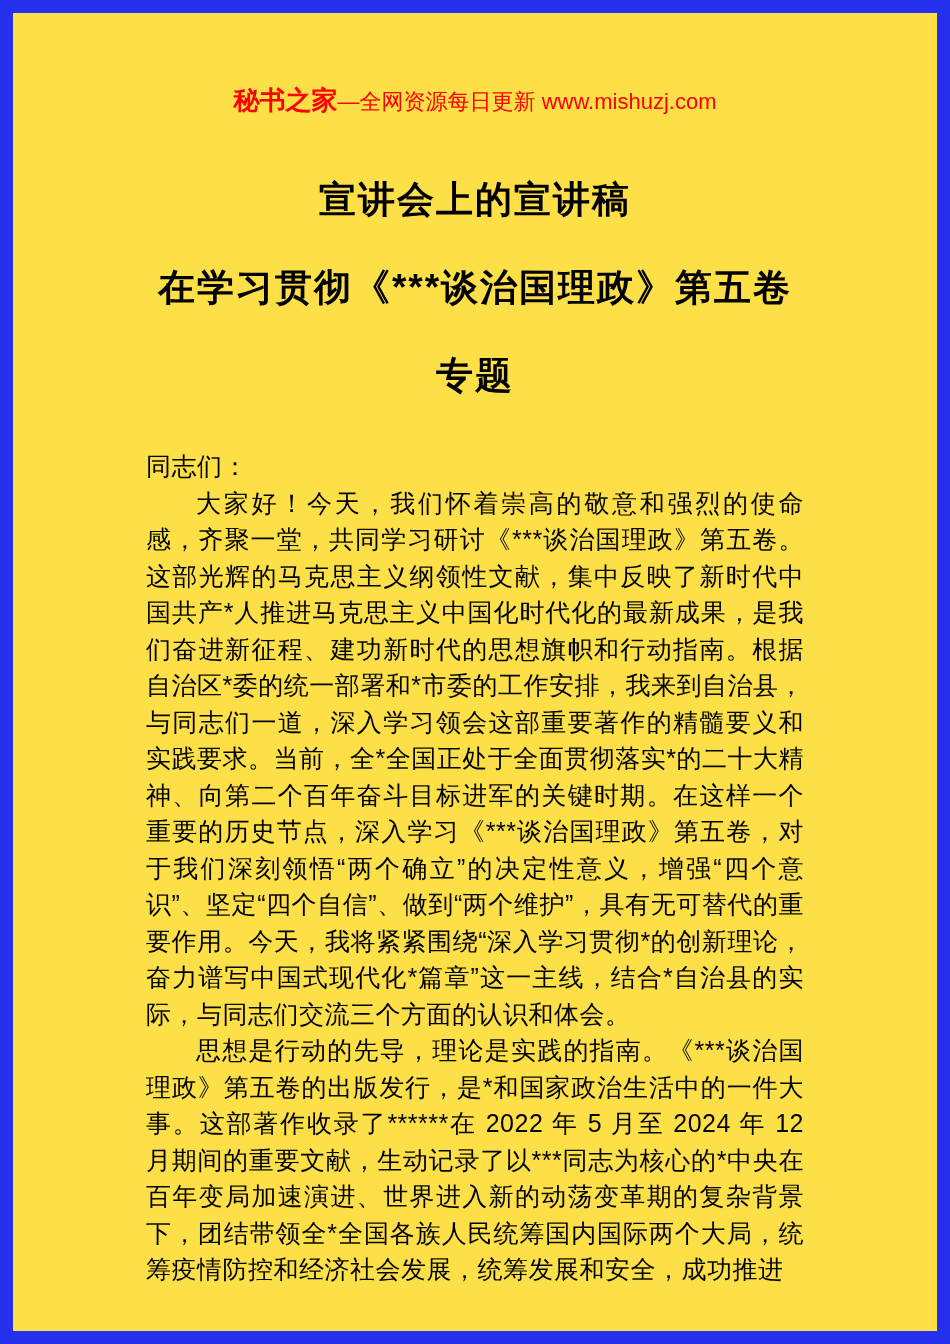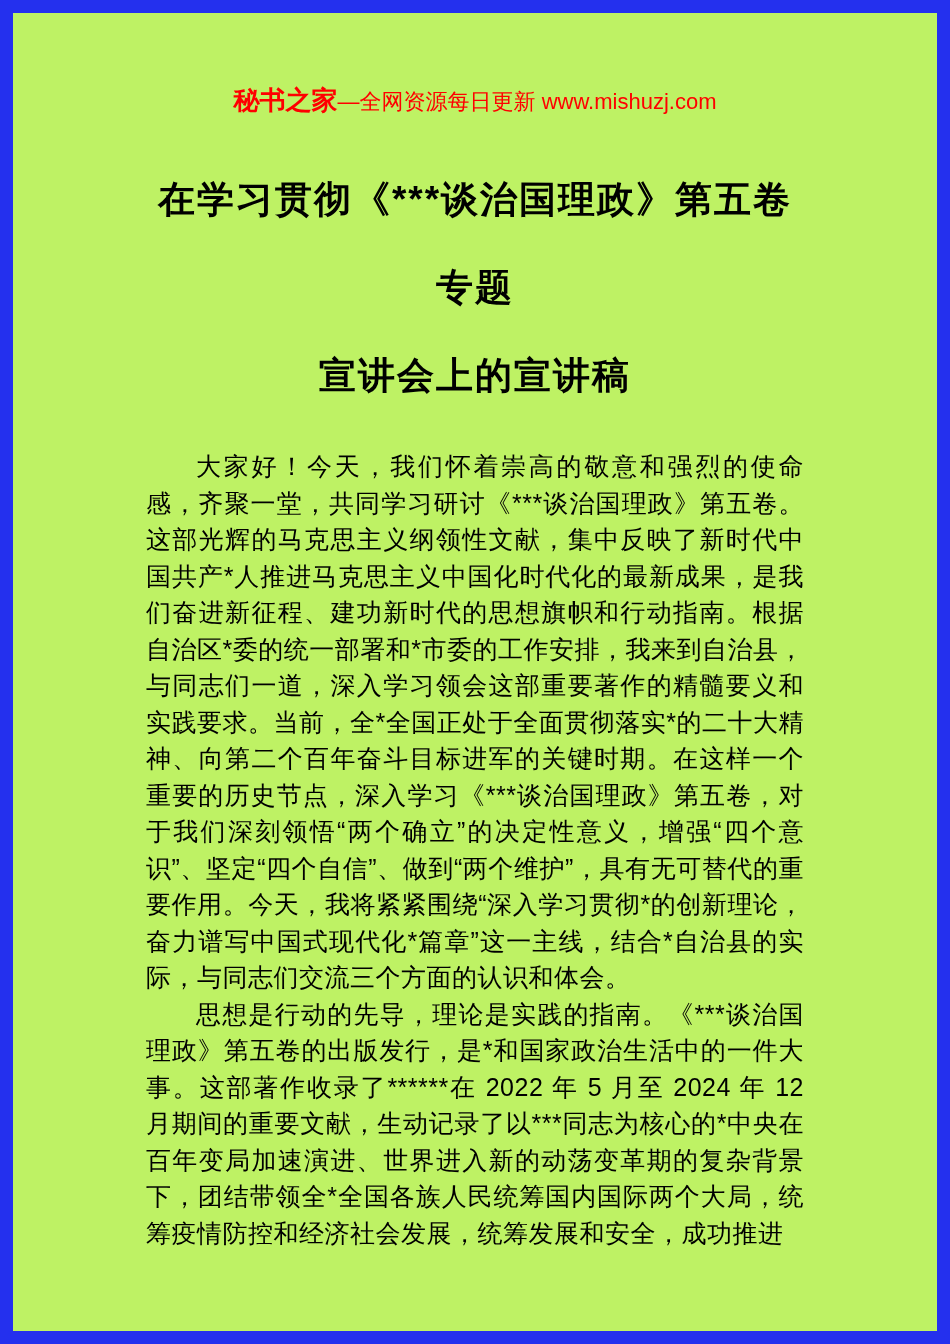--- a/index.html
+++ b/index.html
@@ -8,21 +8,21 @@
     height: 1344px;
     background: #2430ee;
     font-family: "Liberation Sans", sans-serif;
     overflow: hidden;
   }
   .page {
     box-sizing: border-box;
     width: 950px;
     height: 1344px;
     border: 13px solid #2430ee;
-    background: #bef264;
+    background: #fde047;
   }
   .page-inner {
     box-sizing: border-box;
     width: 100%;
     height: 100%;
     padding: 70px 133px 30px 133px;
     overflow: hidden;
   }
   .header-banner {
     text-align: center;
@@ -66,23 +66,24 @@
 <body>
 
 <div class="page">
   <div class="page-inner">
 
     <div class="header-banner">
       <span class="brand-name">秘书之家</span><span class="header-rest">—全网资源每日更新 www.mishuzj.com</span>
     </div>
 
     <div class="doc-title">
+      <div>宣讲会上的宣讲稿</div>
       <div>在学习贯彻《***谈治国理政》第五卷专题</div>
-      <div>宣讲会上的宣讲稿</div>
     </div>
 
     <div class="body-content">
+      <p class="no-indent">同志们：</p>
       <p>大家好！今天，我们怀着崇高的敬意和强烈的使命感，齐聚一堂，共同学习研讨《***谈治国理政》第五卷。这部光辉的马克思主义纲领性文献，集中反映了新时代中国共产*人推进马克思主义中国化时代化的最新成果，是我们奋进新征程、建功新时代的思想旗帜和行动指南。根据自治区*委的统一部署和*市委的工作安排，我来到自治县，与同志们一道，深入学习领会这部重要著作的精髓要义和实践要求。当前，全*全国正处于全面贯彻落实*的二十大精神、向第二个百年奋斗目标进军的关键时期。在这样一个重要的历史节点，深入学习《***谈治国理政》第五卷，对于我们深刻领悟“两个确立”的决定性意义，增强“四个意识”、坚定“四个自信”、做到“两个维护”，具有无可替代的重要作用。今天，我将紧紧围绕“深入学习贯彻*的创新理论，奋力谱写中国式现代化*篇章”这一主线，结合*自治县的实际，与同志们交流三个方面的认识和体会。</p>
       <p>思想是行动的先导，理论是实践的指南。《***谈治国理政》第五卷的出版发行，是*和国家政治生活中的一件大事。这部著作收录了******在 2022 年 5 月至 2024 年 12 月期间的重要文献，生动记录了以***同志为核心的*中央在百年变局加速演进、世界进入新的动荡变革期的复杂背景下，团结带领全*全国各族人民统筹国内国际两个大局，统筹疫情防控和经济社会发展，统筹发展和安全，成功推进</p>
     </div>
 
   </div>
 </div>
 
 </body></html>

